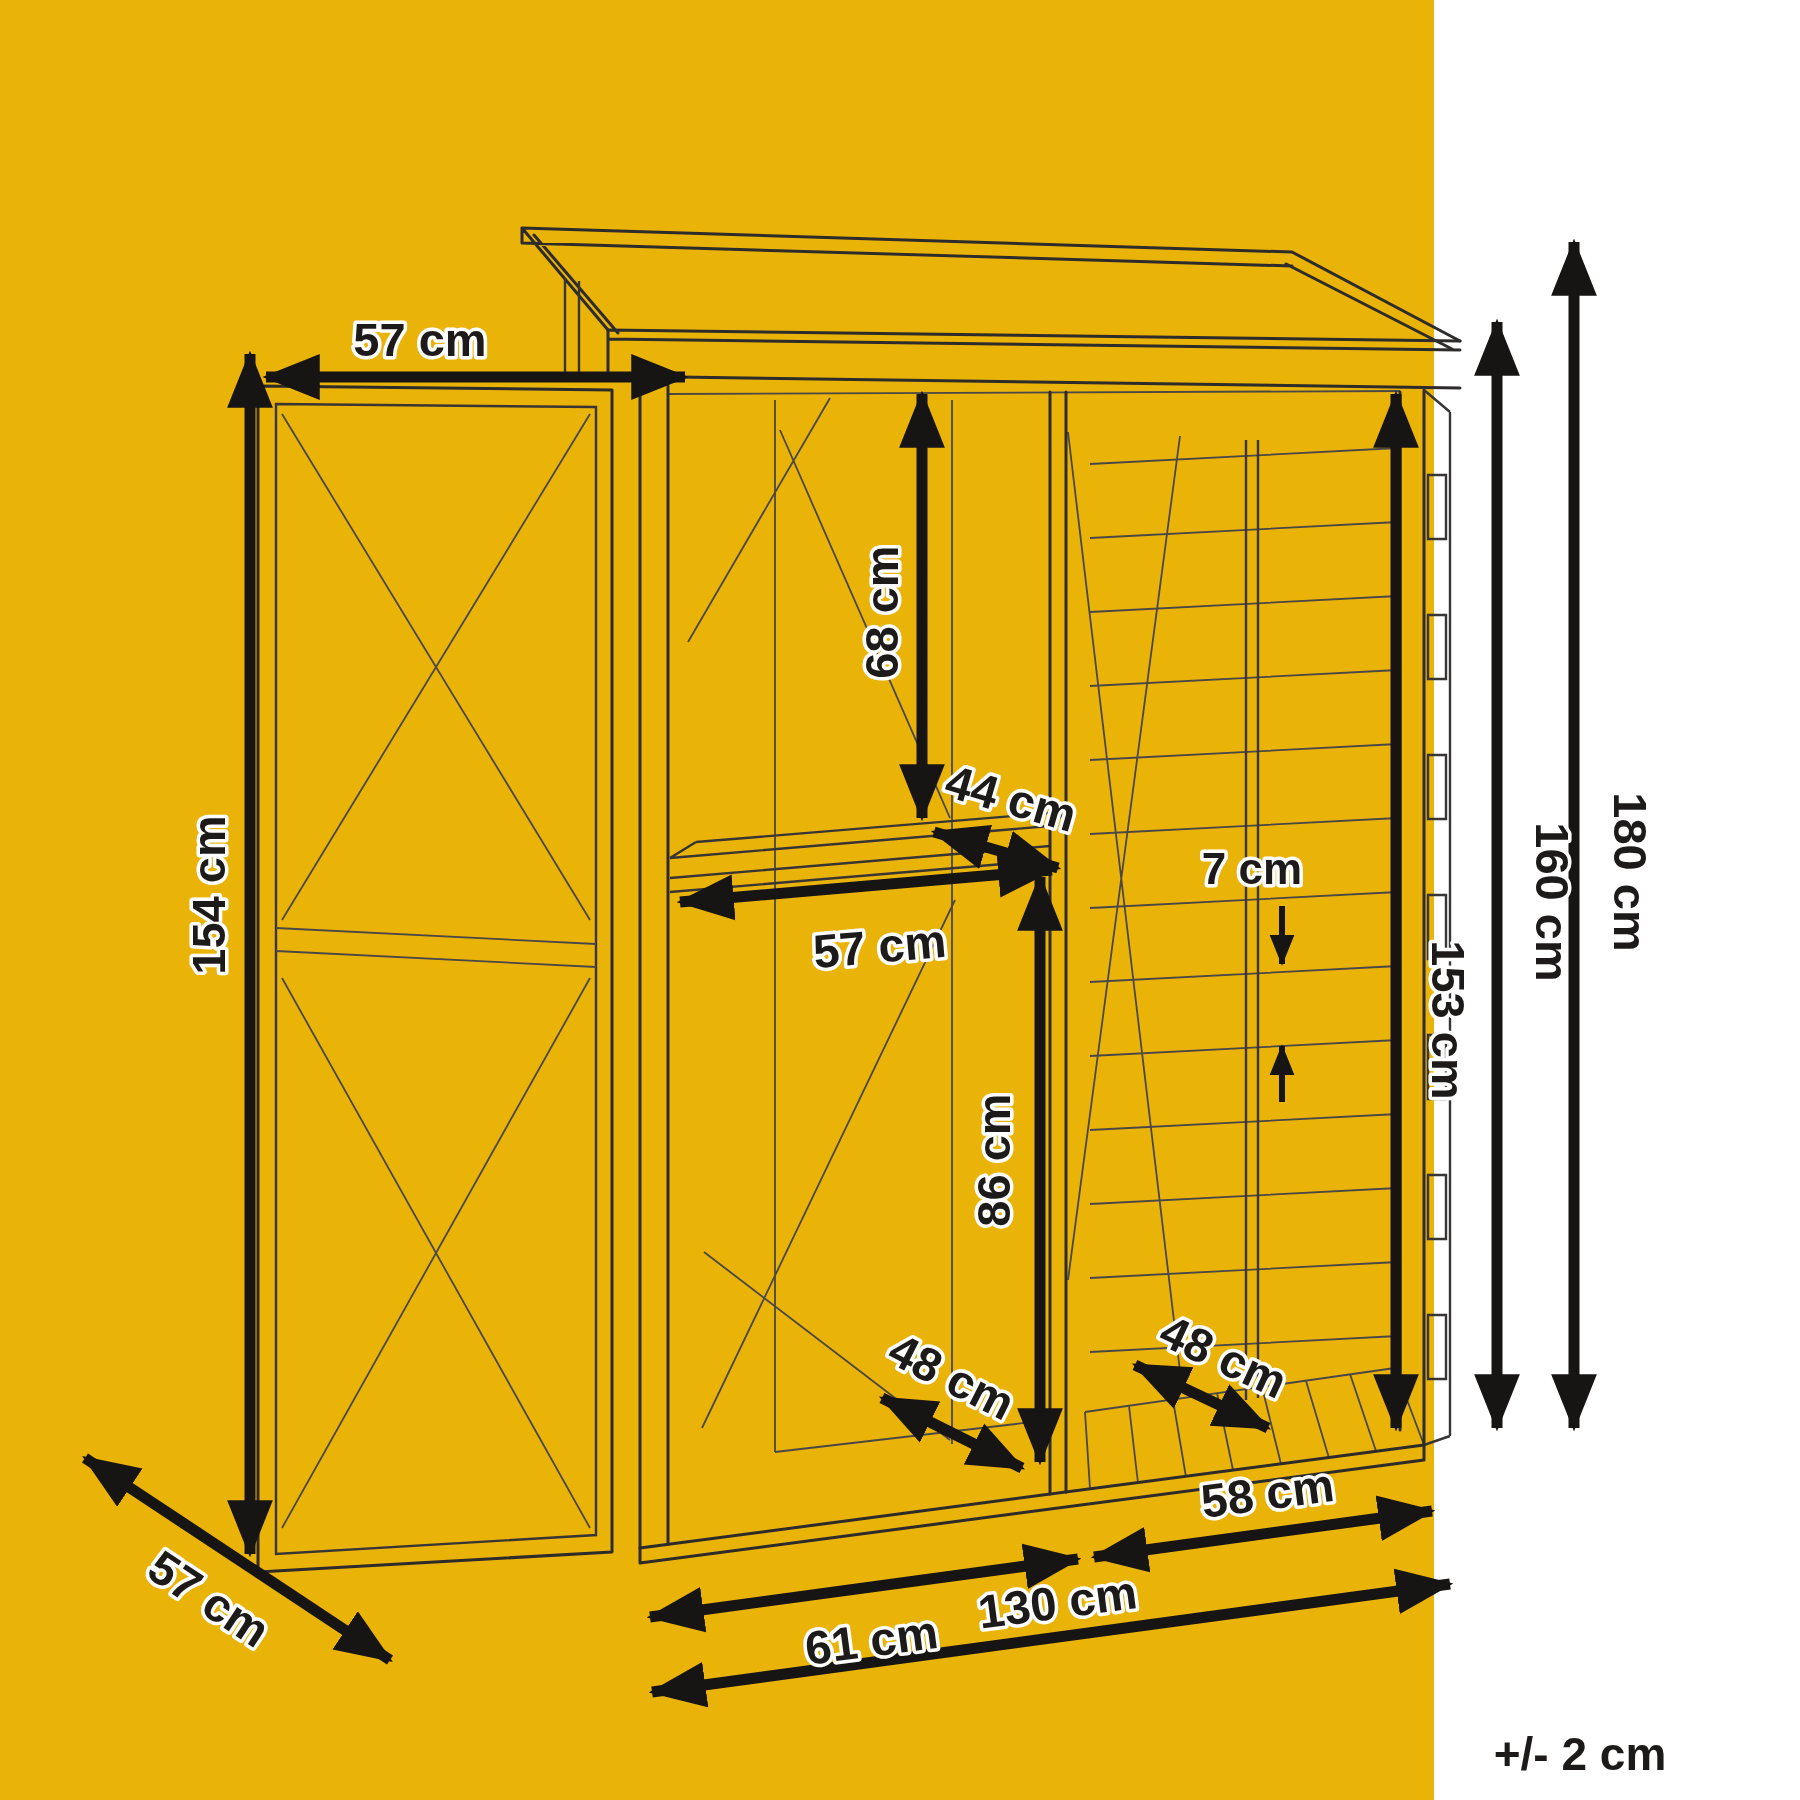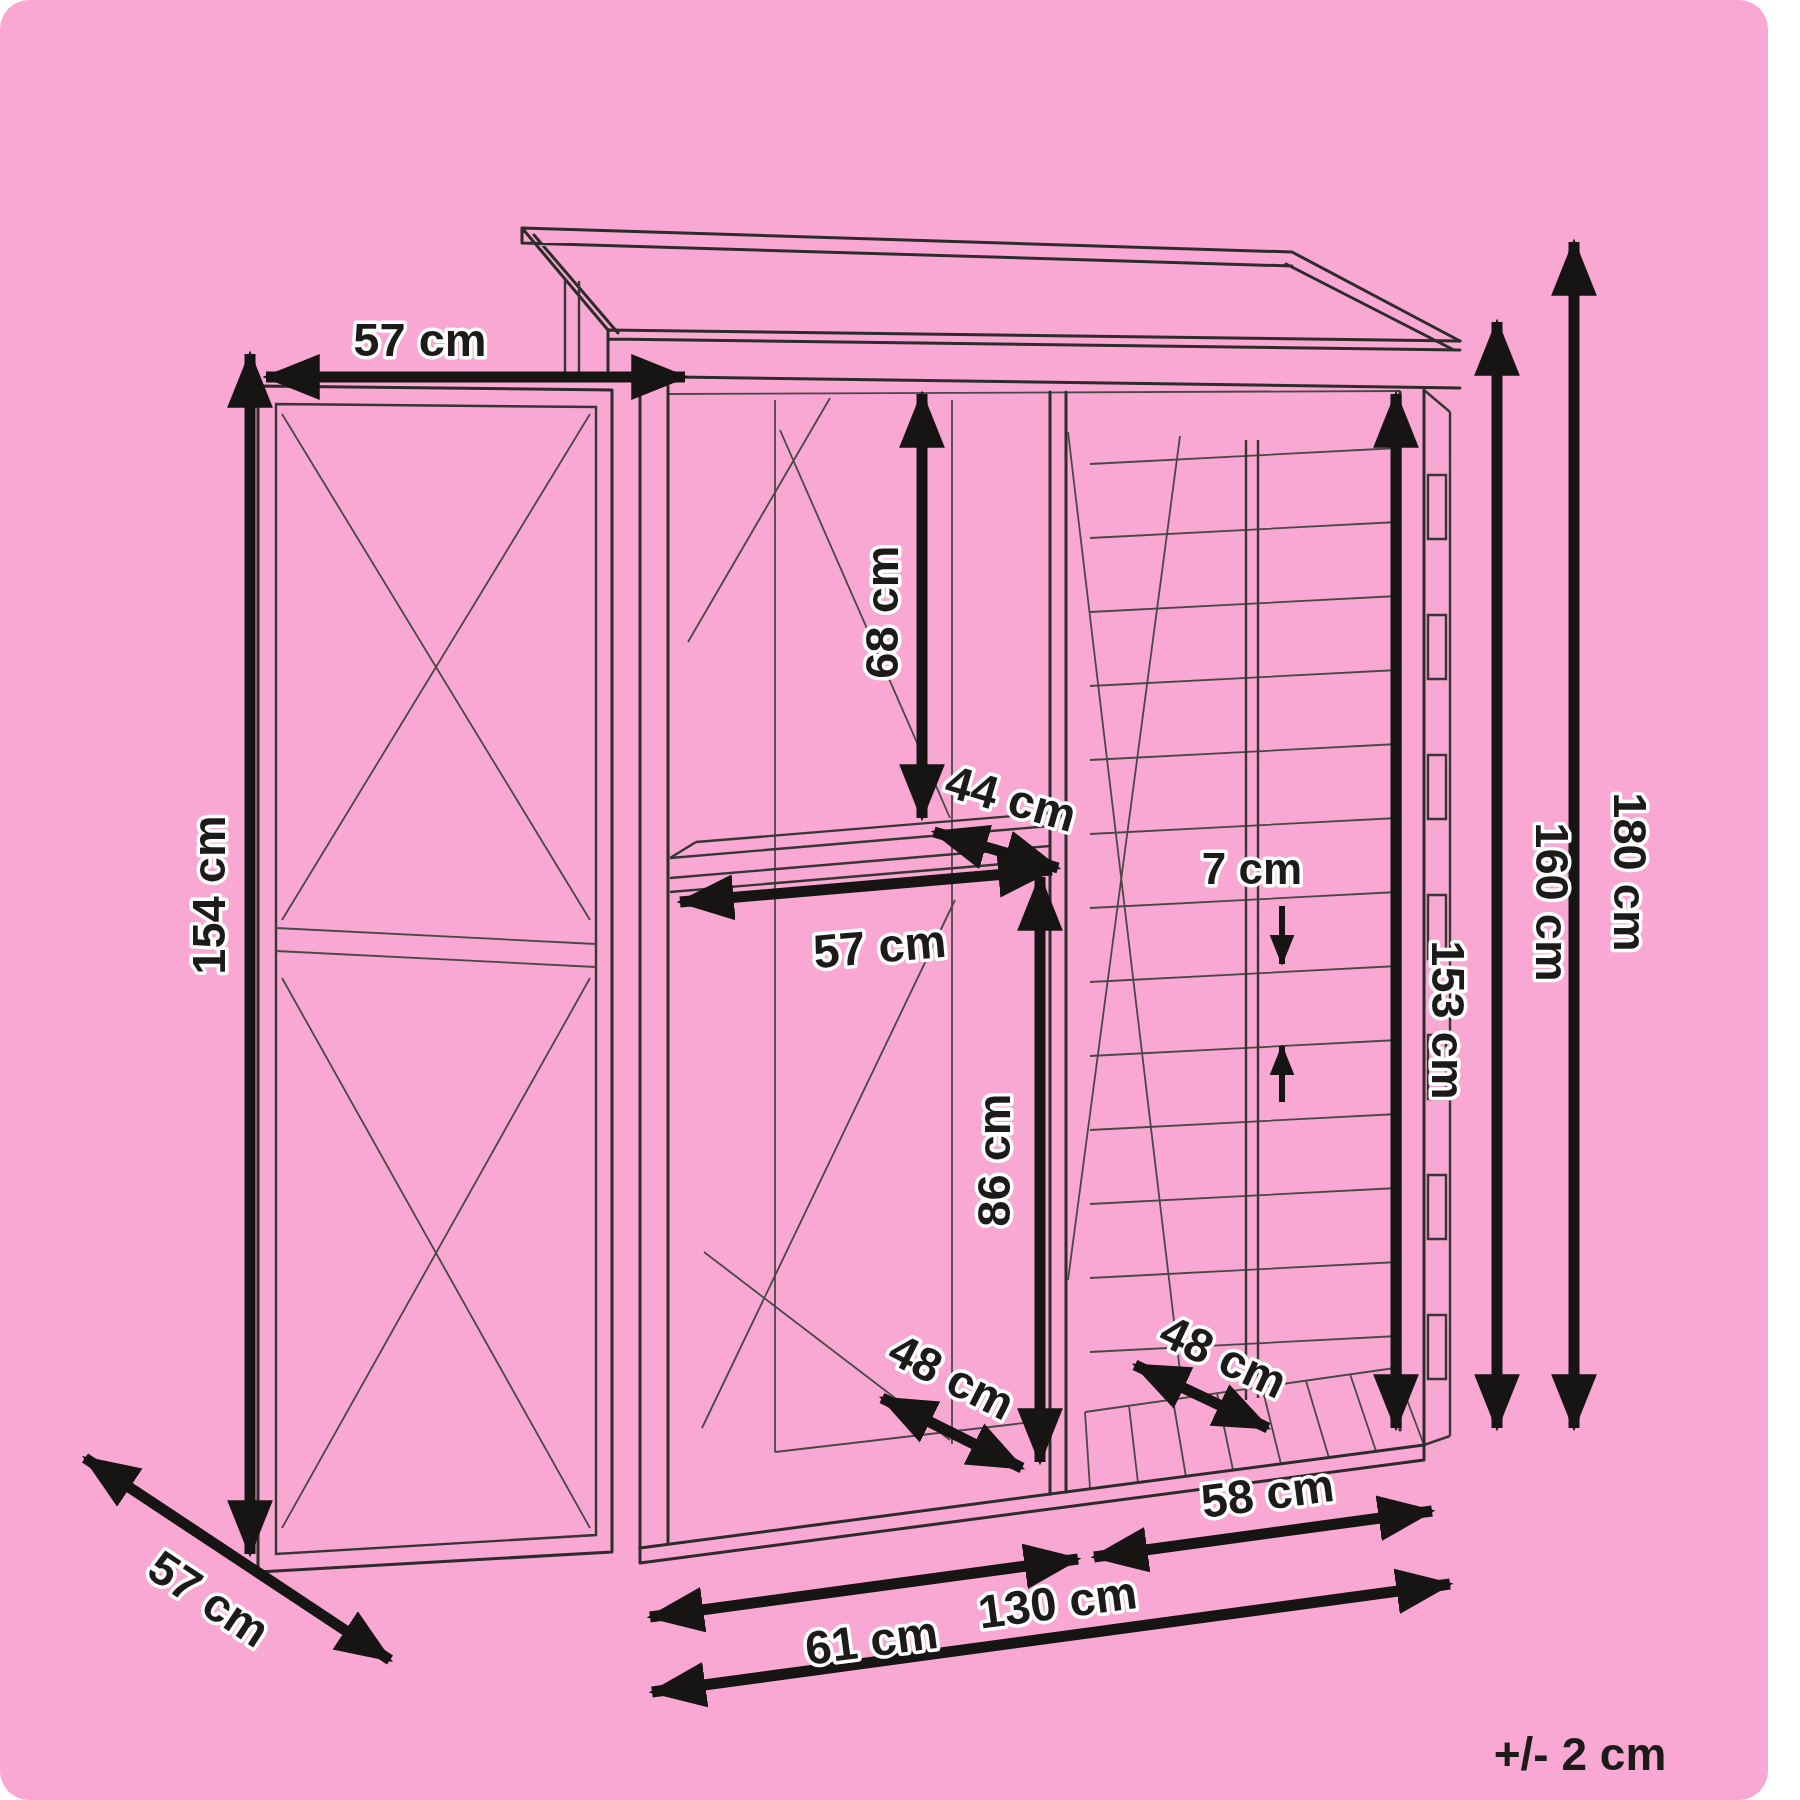--- a/index.html
+++ b/index.html
@@ -1,19 +1,18 @@
 <!DOCTYPE html>
 <html><head>
 <meta charset="utf-8">
 <style>
   html,body{margin:0;padding:0;background:#fff;}
   .stage{
-    width:1768px;height:1800px;position:relative;background:#f9a8d4;
+    width:1434px;height:1800px;position:relative;background:#eab308;
     font-family:"Liberation Sans", sans-serif;
-    border-radius:29px;
   }
   svg{display:block;}
   .struct{stroke:#2e2b2b;stroke-width:3;fill:none;stroke-linecap:round;stroke-linejoin:round;}
   .thin{stroke:#4a4747;stroke-width:1.8;fill:none;}
   .med{stroke:#383535;stroke-width:2.4;fill:none;}
   .dim{stroke:#171414;stroke-width:11;fill:none;}
   .dimsmall{stroke:#171414;stroke-width:6;fill:none;}
   .lbl{
     font-family:"Liberation Sans", sans-serif;font-weight:bold;font-size:47px;
     fill:#1d1a1a;text-anchor:middle;dominant-baseline:middle;

